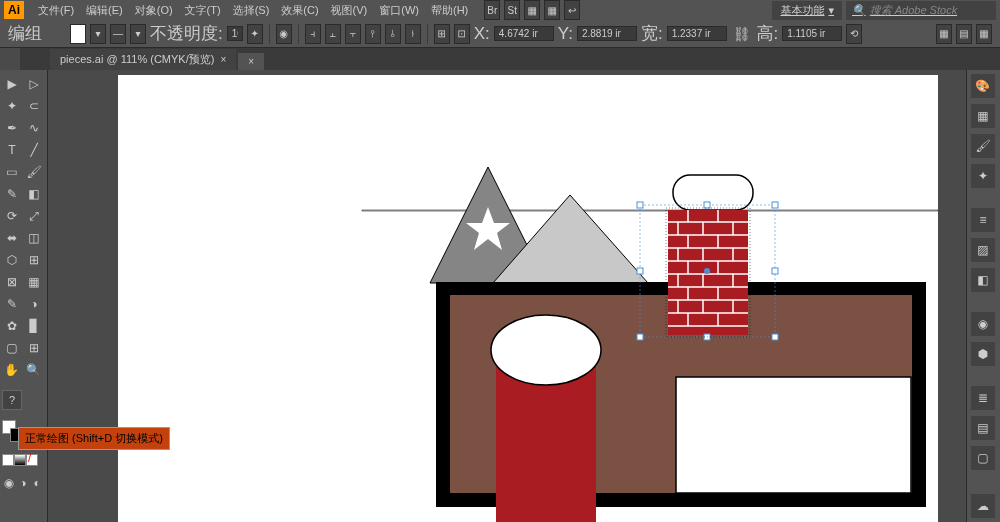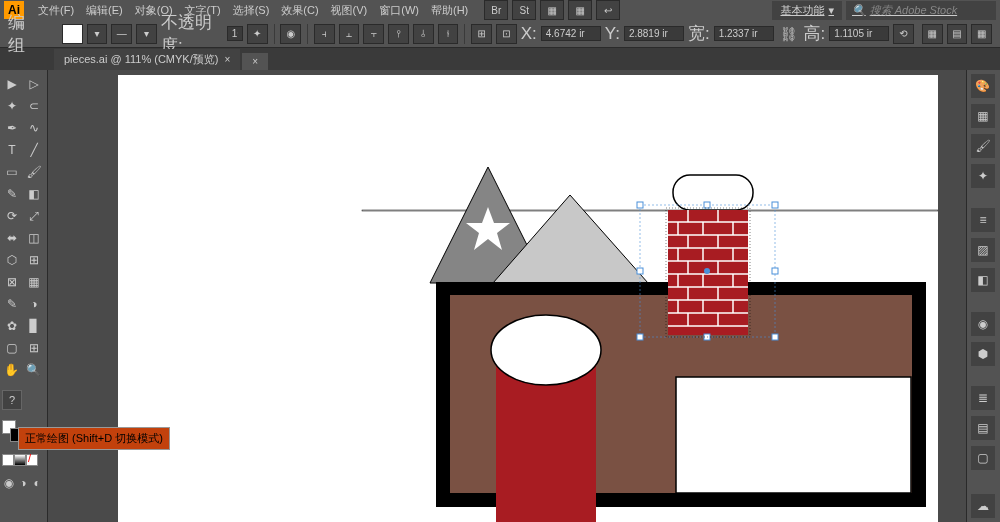--- a/index.html
+++ b/index.html
@@ -6,23 +6,23 @@
   body { width: 1000px; height: 522px; background: #4a4a4a; font-family: sans-serif; font-size: 11px; color: #ccc; overflow: hidden; position: relative; }
   .menubar { height: 20px; background: #535353; display: flex; align-items: center; padding: 0 4px; }
   .ai-logo { width: 20px; height: 18px; background: #ff9a00; color: #000000; font-weight: bold; display: flex; align-items: center; justify-content: center; margin-right: 8px; font-size: 12px; }
   .menu-item { padding: 0 6px; font-size: 11px; cursor: pointer; }
   .menu-right { margin-left: auto; display: flex; align-items: center; gap: 4px; text-decoration: underline; }
   .workspace-btn { background: #424242; padding: 2px 8px; display: flex; align-items: center; gap: 4px; }
   .search-box { background: #424242; padding: 2px 6px; display: flex; align-items: center; gap: 4px; width: 150px; font-style: italic; color: #888; }
   .controlbar { height: 28px; background: #535353; border-bottom: 1px solid #2a2a2a; display: flex; align-items: center; padding: 0 8px; gap: 4px; }
   .ctrl-label { font-size: 17px; color: #ccc; }
   .ctrl-input { background: #3a3a3a; border: 1px solid #2a2a2a; color: #ccc; padding: 1px 4px; font-size: 10px; width: 50px; }
-  .ctrl-icon { width: 24px; height: 20px; background: #424242; border: 1px solid #2a2a2a; display: flex; align-items: center; justify-content: center; font-size: 10px; cursor: pointer; }
+  .ctrl-icon { width: 16px; height: 20px; background: #424242; border: 1px solid #2a2a2a; display: flex; align-items: center; justify-content: center; font-size: 10px; cursor: pointer; }
   .ctrl-sep { width: 1px; height: 20px; background: #3a3a3a; margin: 0 2px; }
-  .tabs { height: 22px; background: #3a3a3a; display: flex; align-items: flex-end; padding-left: 54px; }
+  .tabs { height: 22px; background: #3a3a3a; display: flex; align-items: flex-end; padding-left: 30px; margin-left: 20px; }
   .tab { background: #535353; padding: 3px 10px; font-size: 11px; margin-right: 2px; display: flex; align-items: center; gap: 6px; cursor: pointer; }
   .tab.inactive { background: #424242; }
   .tab-close { font-size: 10px; cursor: pointer; }
   .main { position: absolute; top: 70px; bottom: 0; left: 0; right: 0; display: flex; }
   .toolbar-left { width: 48px; background: #535353; border-right: 1px solid #2a2a2a; display: flex; flex-direction: column; padding: 4px 2px; gap: 2px; }
   .tool-row { display: flex; gap: 2px; }
   .tool { width: 20px; height: 20px; background: #535353; display: flex; align-items: center; justify-content: center; font-size: 12px; cursor: pointer; }
   .help-box { width: 20px; height: 20px; background: #424242; border: 1px solid #666; display: flex; align-items: center; justify-content: center; margin-top: 8px; }
   .swatch-row { display: flex; margin-top: 8px; }
   .swatch { width: 14px; height: 14px; border: 1px solid #888; }

